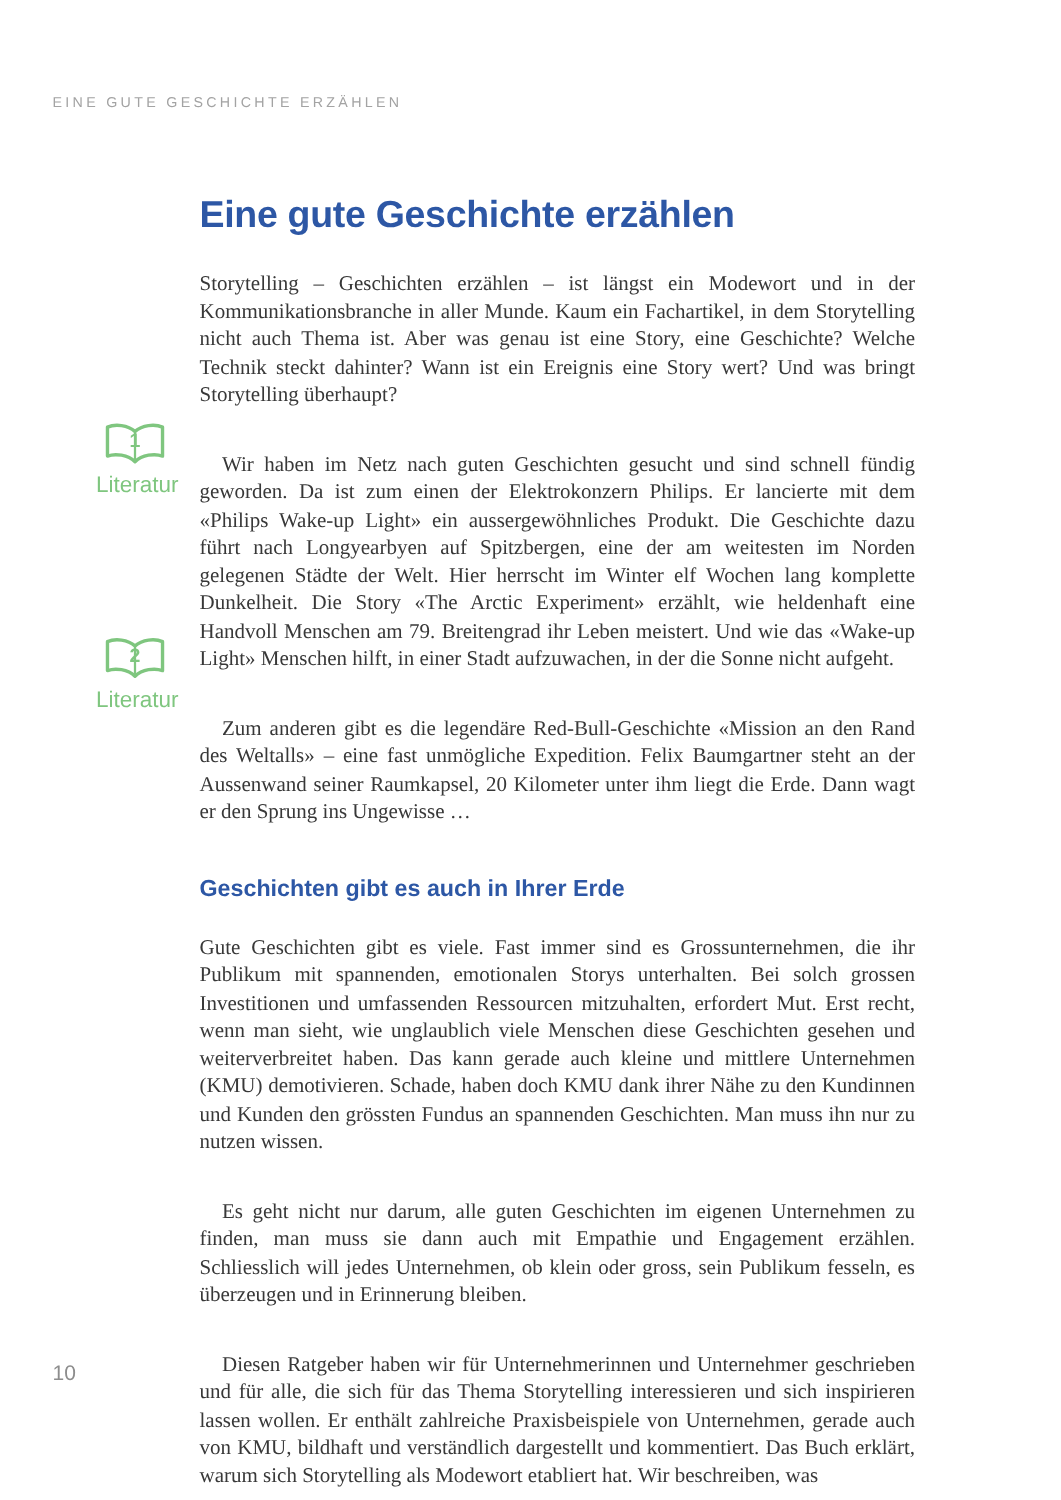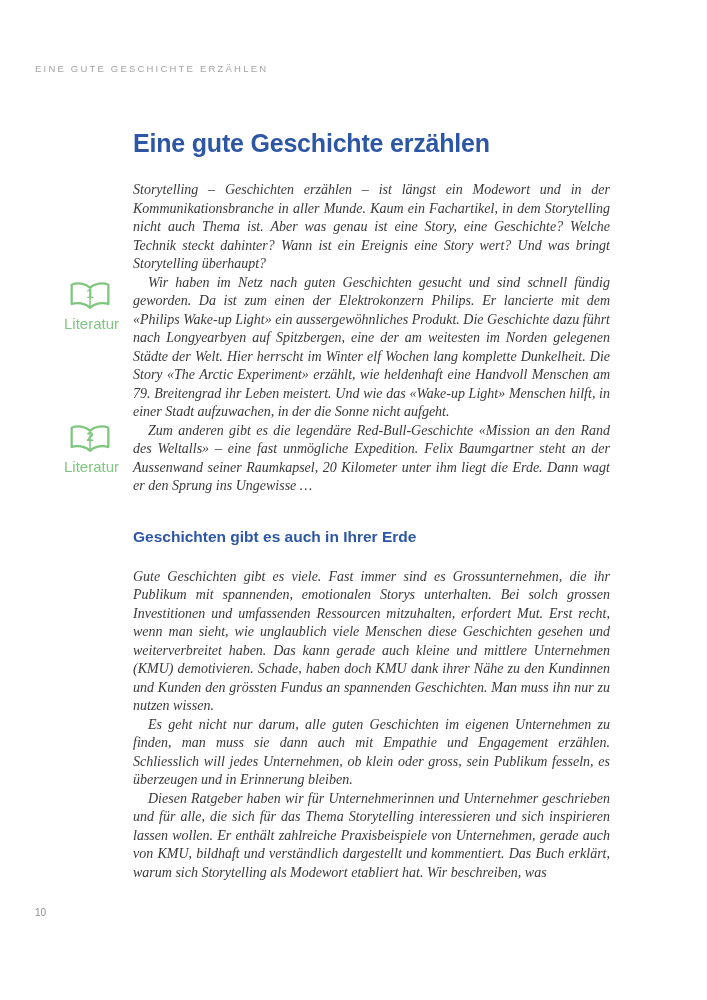--- a/index.html
+++ b/index.html
@@ -39,23 +39,23 @@
   h2.subheading{
     font-family:"Liberation Sans", sans-serif;
     font-size:15.5px;line-height:19px;
     font-weight:bold;color:var(--accent-blue);
     margin-top:31px;margin-bottom:22px;
   }
   p.body-p{
     font-size:14px;line-height:18.5px;
     color:var(--body-text);
     text-align:justify;
-    hyphens:auto;font-style:italic;-webkit-hyphens:auto;
+    hyphens:auto;-webkit-hyphens:auto;
   }
-  p.body-p.indent{text-indent:15px;}
+  p.body-p.indent{text-indent:15px;margin-top:28px;}
   .margin-note{
     position:absolute;left:64px;width:52px;
     text-align:center;
   }
   .margin-note .book-wrap{position:relative;width:46px;height:32px;margin:0 auto;}
   .margin-note svg{display:block;width:46px;height:32px;}
   .margin-note .book-number{
     position:absolute;left:0;top:5px;width:100%;
     font-family:"Liberation Sans", sans-serif;
     font-size:13px;font-weight:bold;
@@ -63,21 +63,21 @@
     text-align:center;
   }
   .margin-note .margin-label{
     margin-top:2px;
     font-family:"Liberation Sans", sans-serif;
     font-size:15px;color:var(--accent-green);
   }
   .page-number{
     position:absolute;left:35px;top:907px;
     font-family:"Liberation Sans", sans-serif;
-    font-size:10px;color:var(--pagenum-gray);
+    font-size:14px;color:var(--pagenum-gray);
   }
 </style>
 </head>
 <body>
 
 <div class="page">
 
   <div class="running-header">EINE GUTE GESCHICHTE ERZÄHLEN</div>
 
   <div class="margin-note" style="top:281px">

